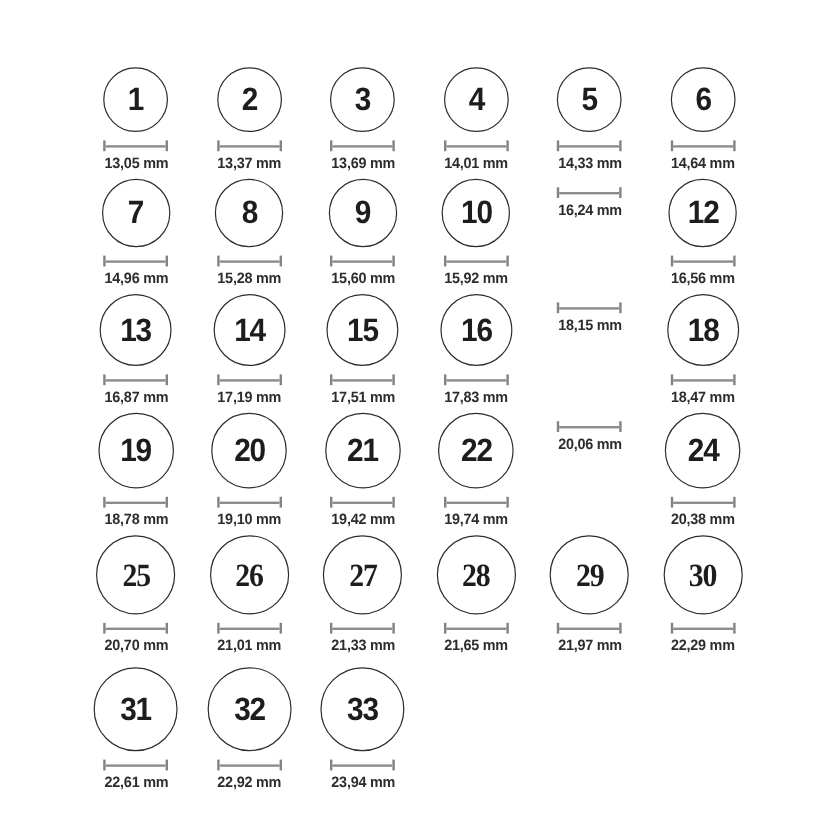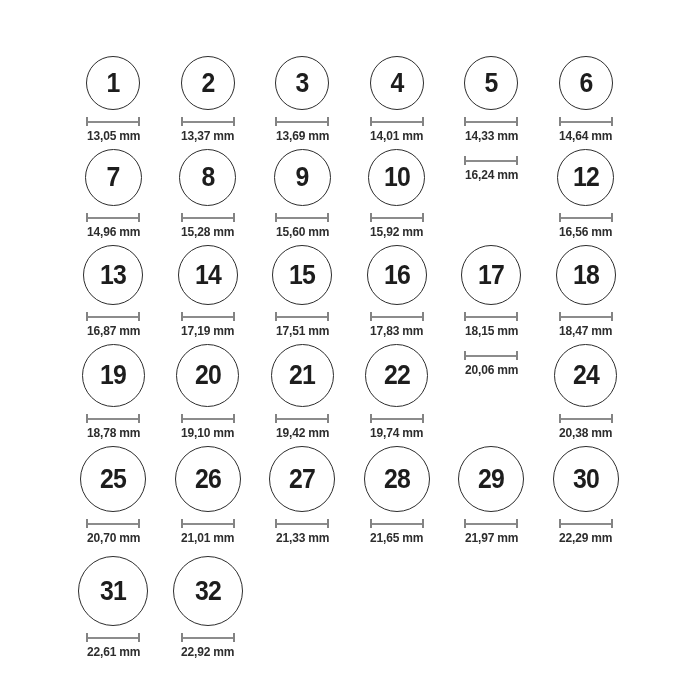--- a/index.html
+++ b/index.html
@@ -74,21 +74,21 @@
     color: #2d2d2d;
     white-space: nowrap;
     transform: scaleX(0.96);
     line-height: 1.2;
   }
   
   .row-0 .circle { width: 54px; height: 54px; }
   .row-1 .circle { width: 57px; height: 57px; }
   .row-2 .circle { width: 60px; height: 60px; align-items: center; }
   .row-3 .circle { width: 63px; height: 63px; }
-  .row-4 .circle { width: 66px; height: 66px; }
+  .row-4 .circle { width: 66px; height: 66px; font-family: Liberation Serif, serif; }
   .row-5 .circle { width: 70px; height: 70px; text-align: center; }
   .row-0, .row-1, .row-2, .row-3 { margin-bottom: 5px; }
   .row-4 { margin-bottom: 10px; }
 </style>
 </head>
 <body>
 
 <div id="stage">
   <div id="chart">
       <div class="row row-0">
@@ -199,23 +199,20 @@
           <div class="value">17,51 mm</div>
         </div>
         <div class="cell">
           <div class="circle">
             <span class="num">16</span>
           </div>
           <div class="measure"></div>
           <div class="value">17,83 mm</div>
         </div>
         <div class="cell">
-          <div class="circle">
-            <span class="num">17</span>
-          </div>
           <div class="measure"></div>
           <div class="value">18,15 mm</div>
         </div>
         <div class="cell">
           <div class="circle">
             <span class="num">18</span>
           </div>
           <div class="measure"></div>
           <div class="value">18,47 mm</div>
         </div>
@@ -312,16 +309,23 @@
           </div>
           <div class="measure"></div>
           <div class="value">22,61 mm</div>
         </div>
         <div class="cell">
           <div class="circle">
             <span class="num">32</span>
           </div>
           <div class="measure"></div>
           <div class="value">22,92 mm</div>
+        </div>
+        <div class="cell">
+          <div class="circle">
+            <span class="num">33</span>
+          </div>
+          <div class="measure"></div>
+          <div class="value">23,94 mm</div>
         </div>
       </div>
     </div>
 </div>
 
 </body></html>

